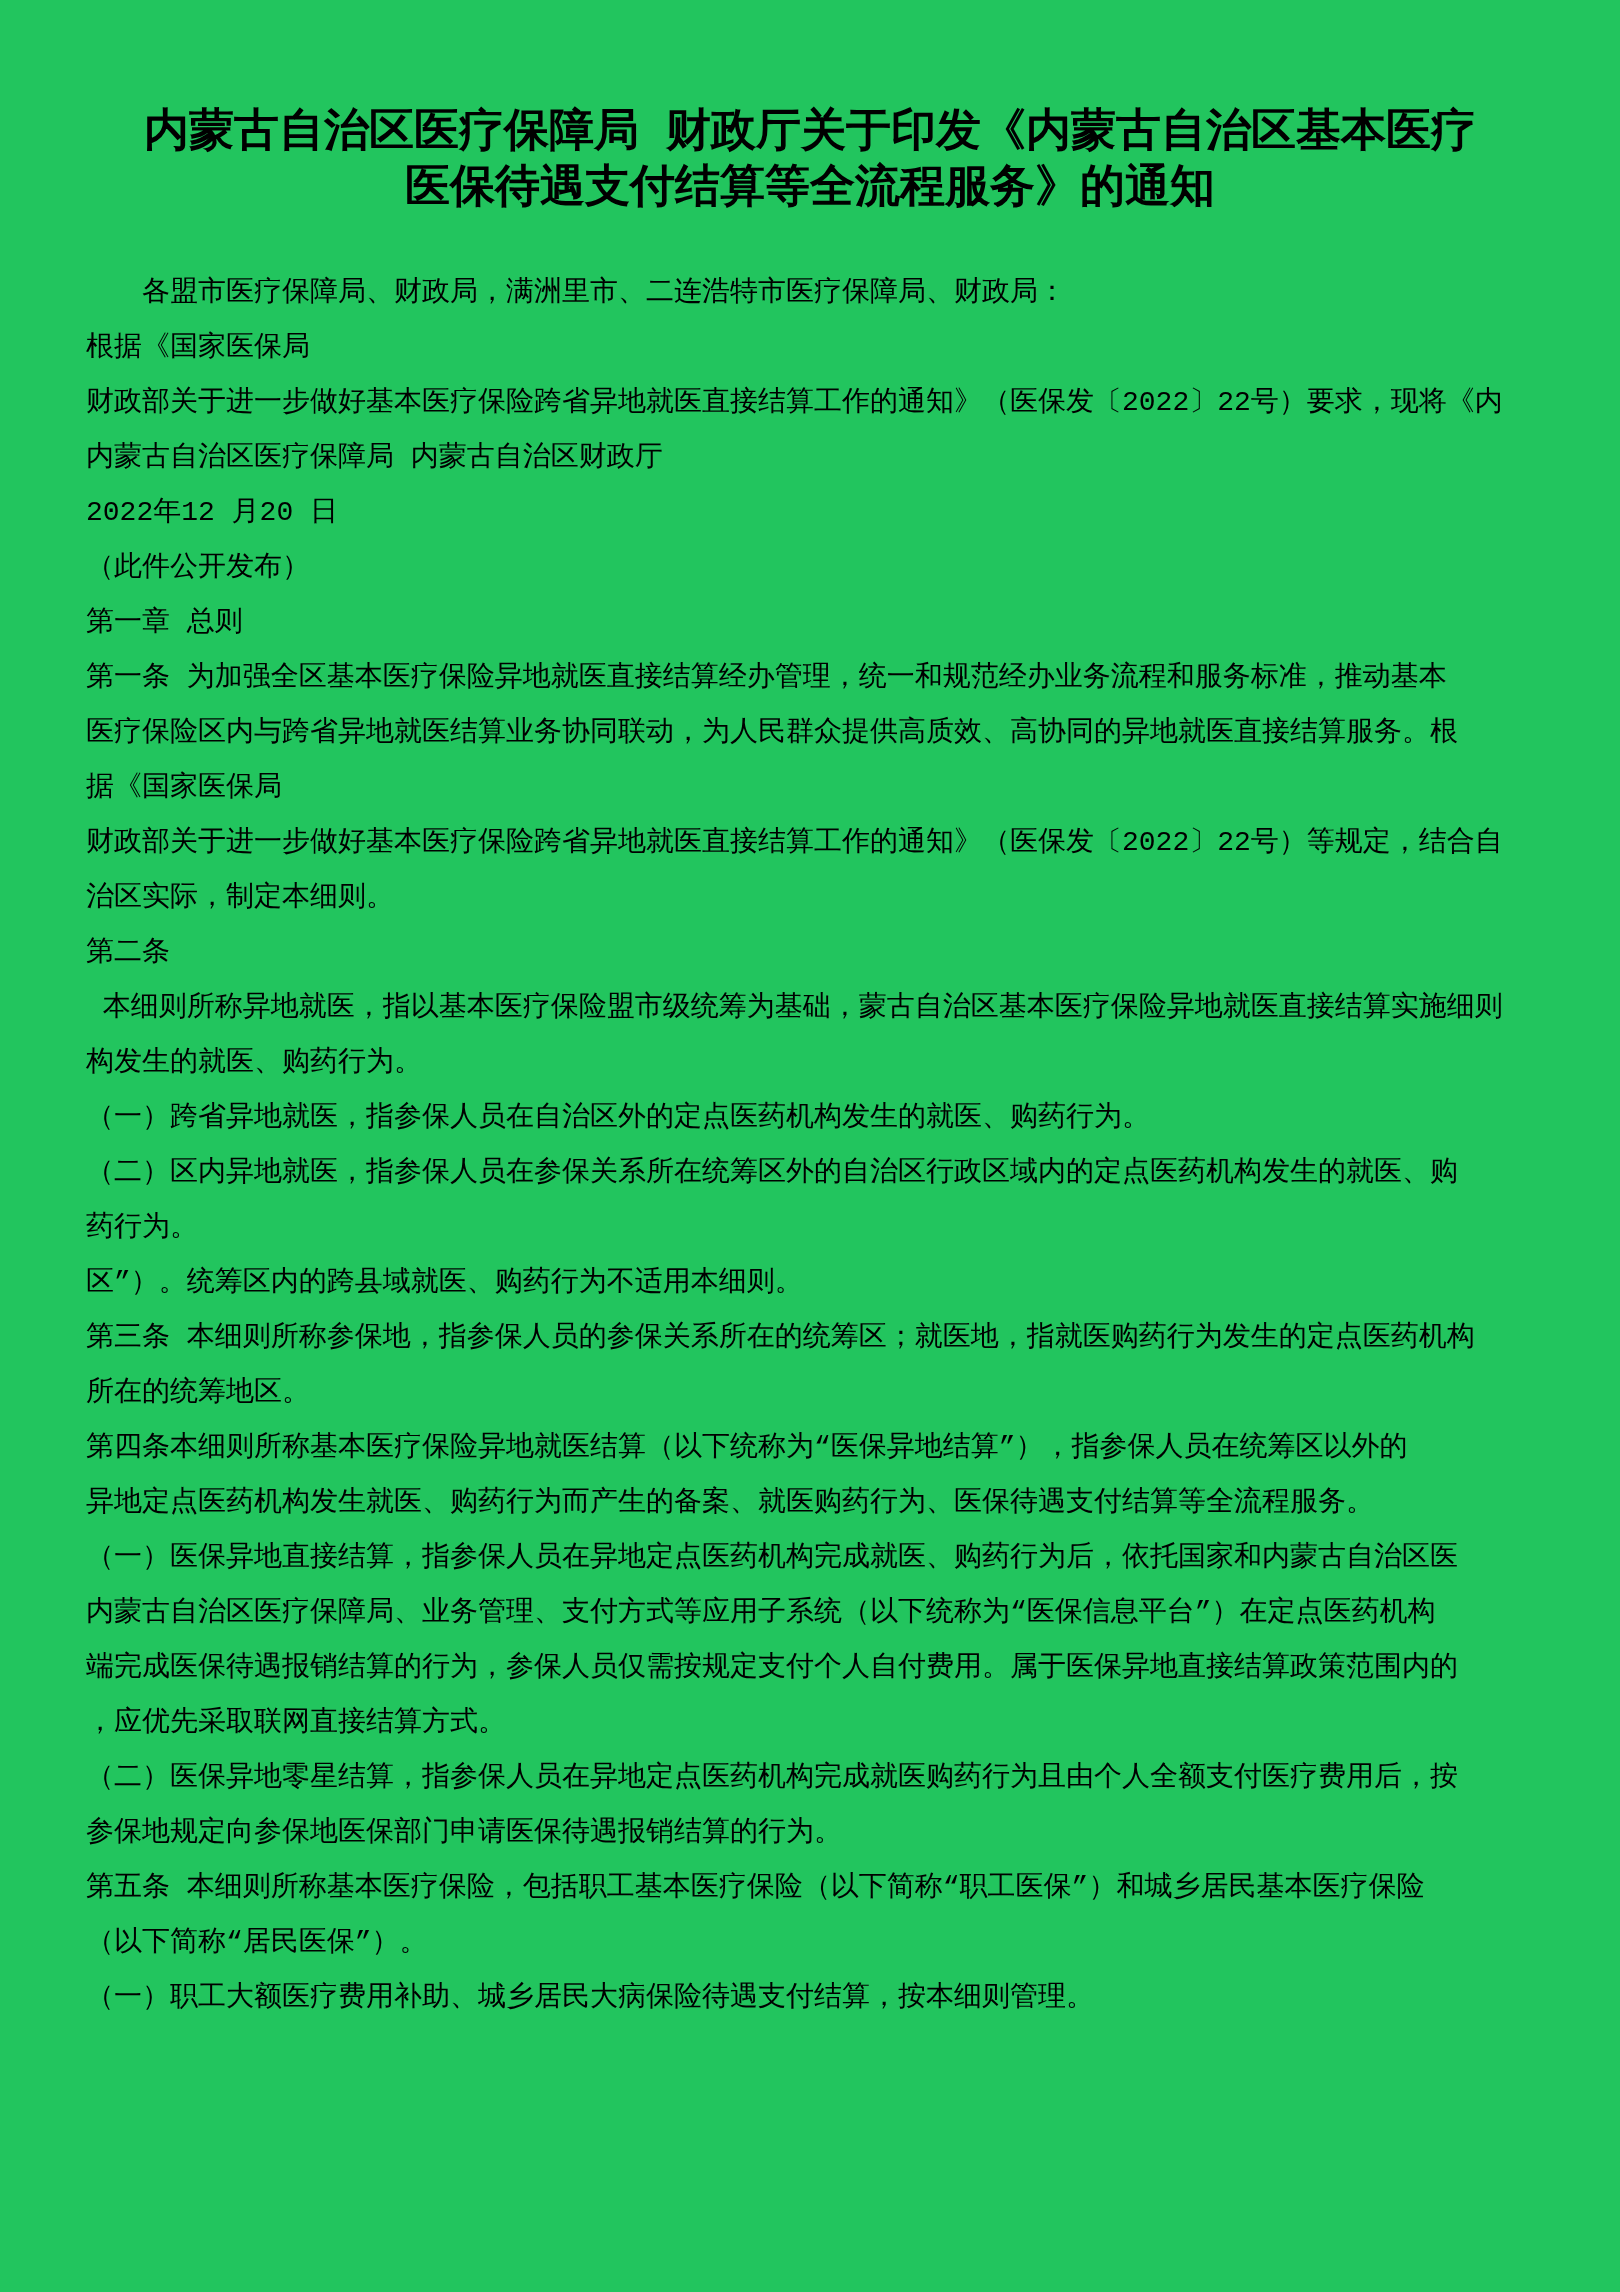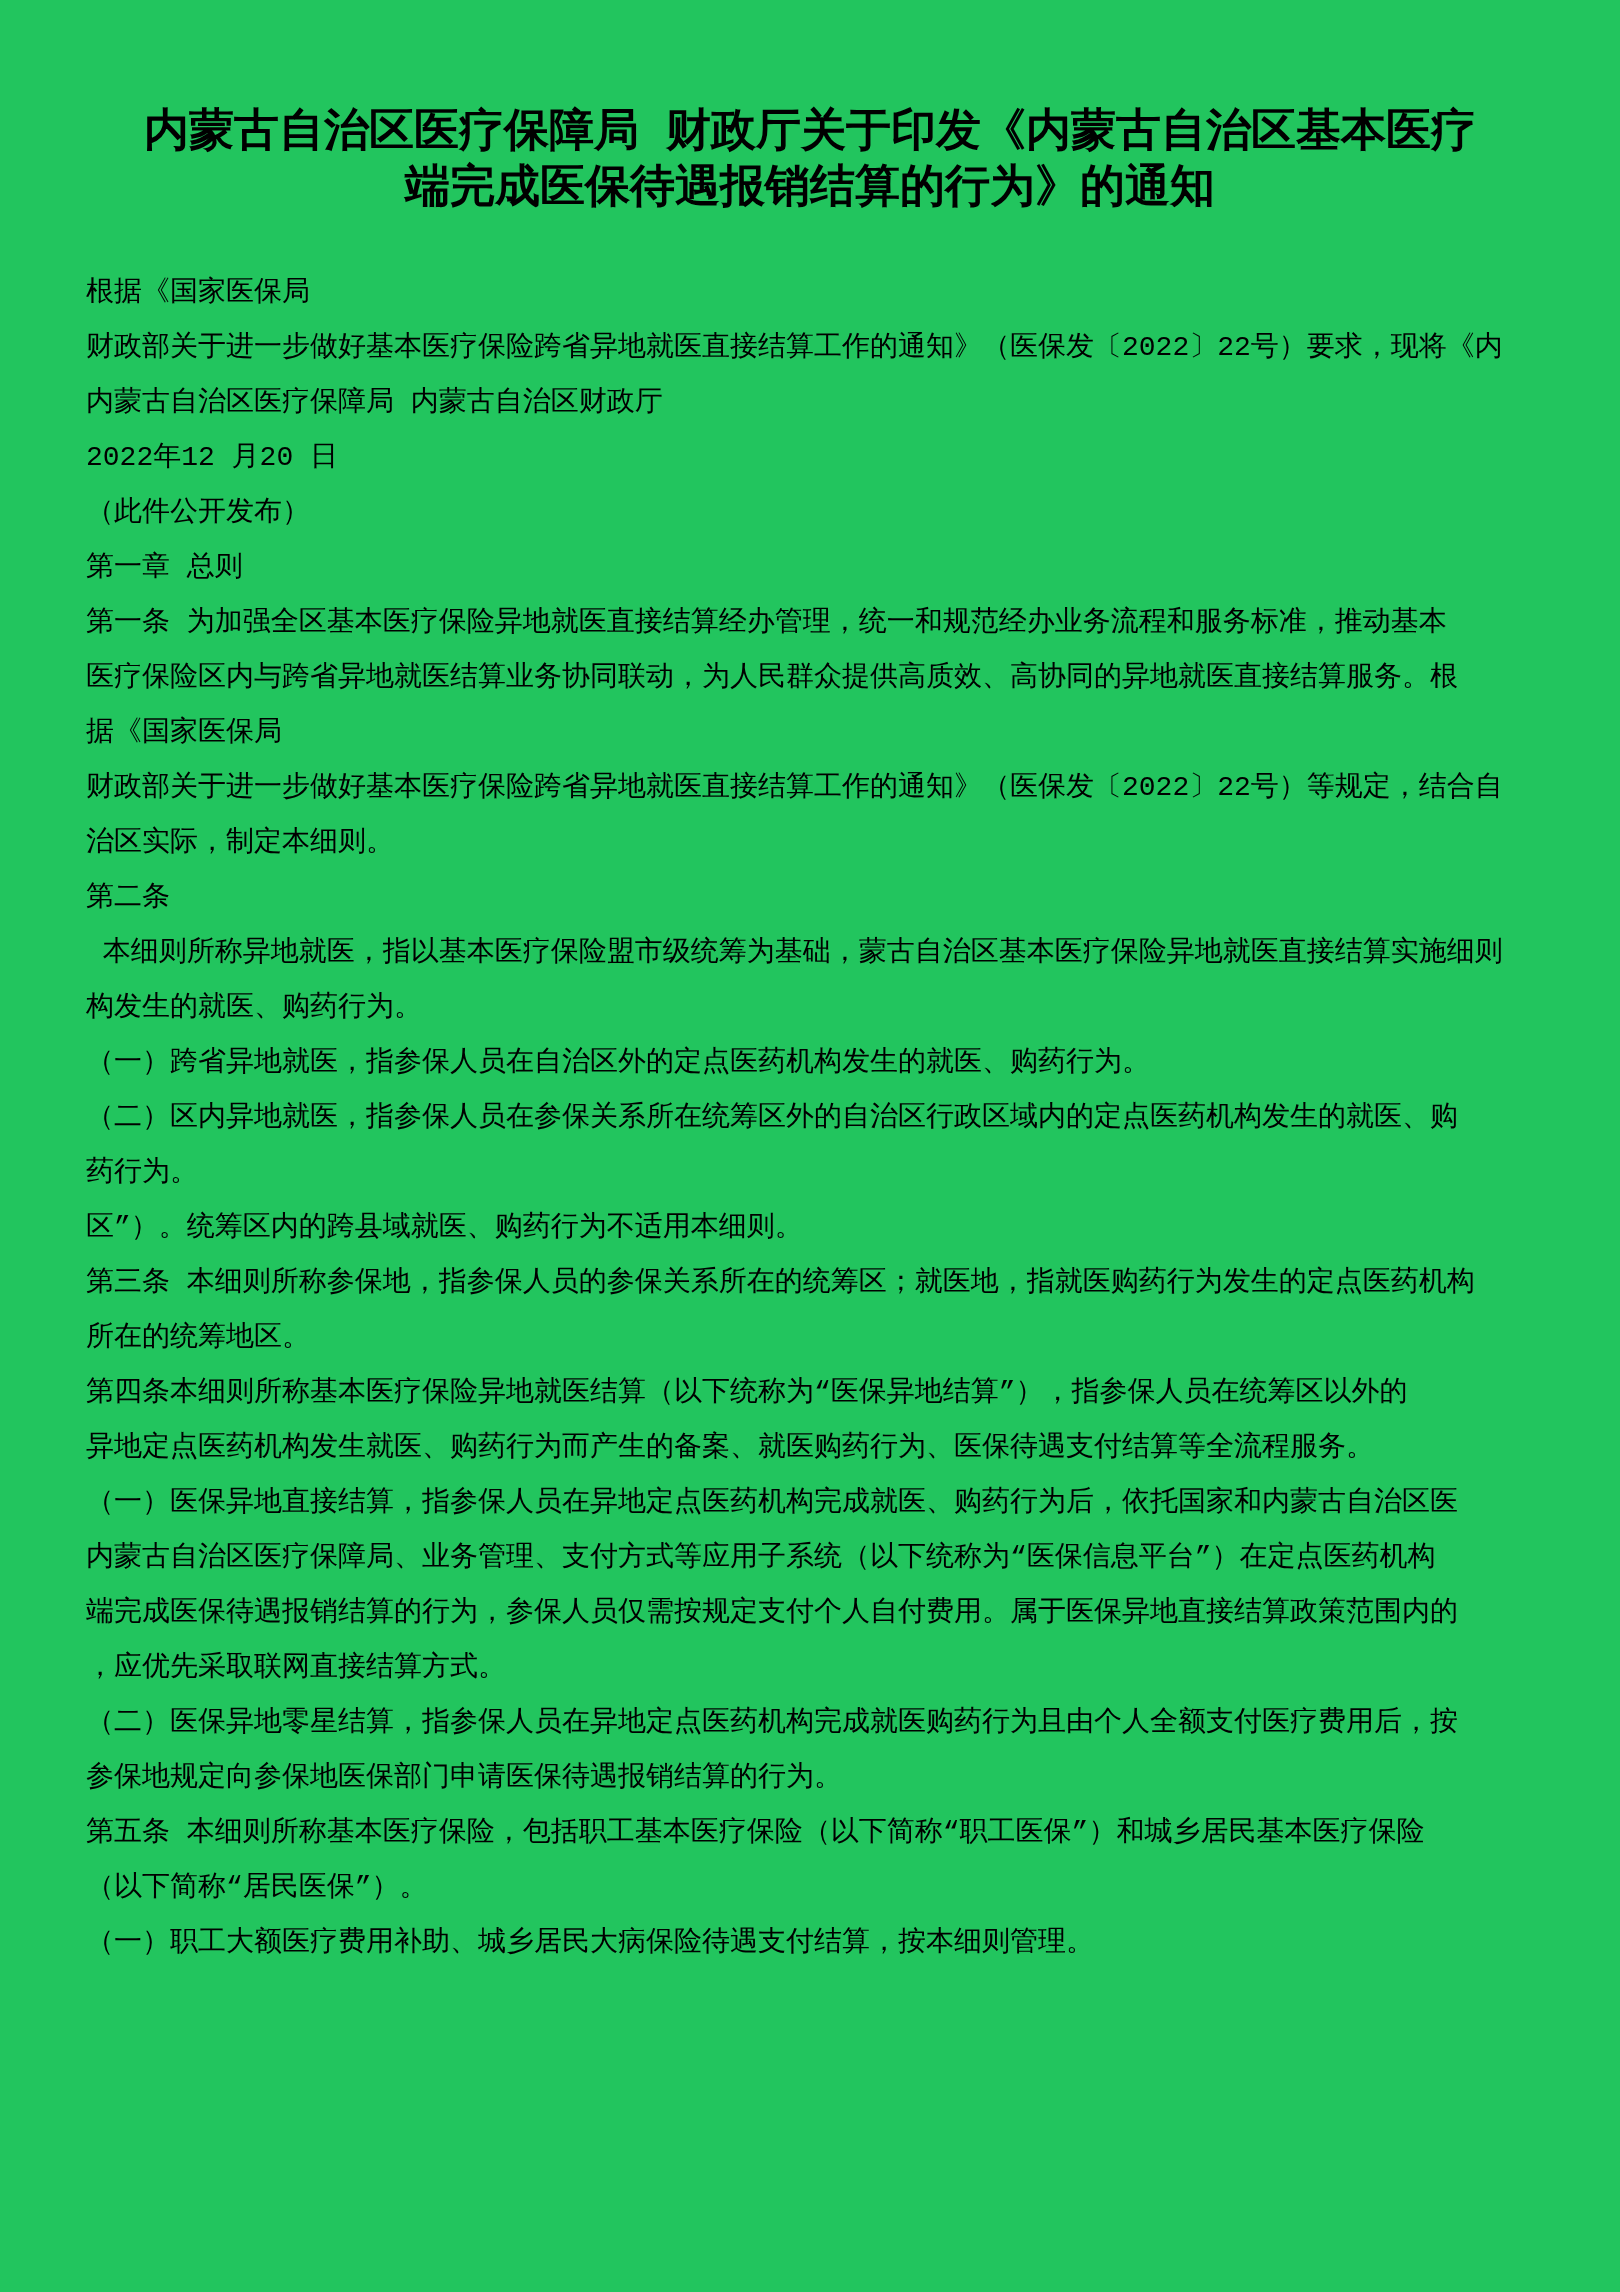--- a/index.html
+++ b/index.html
@@ -36,24 +36,25 @@
   .doc-line {
     white-space: pre;
   }
 </style>
 </head>
 <body>
 
 <div class="page">
   <div class="doc-title">
       <div class="title-line">内蒙古自治区医疗保障局 财政厅关于印发《内蒙古自治区基本医疗</div>
-      <div class="title-line">端完成医保待遇报销结算的行为》的通知</div>
+      <div class="title-line">医保待遇支付结算等全流程服务》的通知</div>
     </div>
 
   <div class="doc-body">
+      <div class="doc-line">　　各盟市医疗保障局、财政局，满洲里市、二连浩特市医疗保障局、财政局：</div>
       <div class="doc-line">根据《国家医保局</div>
       <div class="doc-line">财政部关于进一步做好基本医疗保险跨省异地就医直接结算工作的通知》（医保发〔2022〕22号）要求，现将《内</div>
       <div class="doc-line">内蒙古自治区医疗保障局 内蒙古自治区财政厅</div>
       <div class="doc-line">2022年12 月20 日</div>
       <div class="doc-line">（此件公开发布）</div>
       <div class="doc-line">第一章 总则</div>
       <div class="doc-line">第一条 为加强全区基本医疗保险异地就医直接结算经办管理，统一和规范经办业务流程和服务标准，推动基本</div>
       <div class="doc-line">医疗保险区内与跨省异地就医结算业务协同联动，为人民群众提供高质效、高协同的异地就医直接结算服务。根</div>
       <div class="doc-line">据《国家医保局</div>
       <div class="doc-line">财政部关于进一步做好基本医疗保险跨省异地就医直接结算工作的通知》（医保发〔2022〕22号）等规定，结合自</div>

